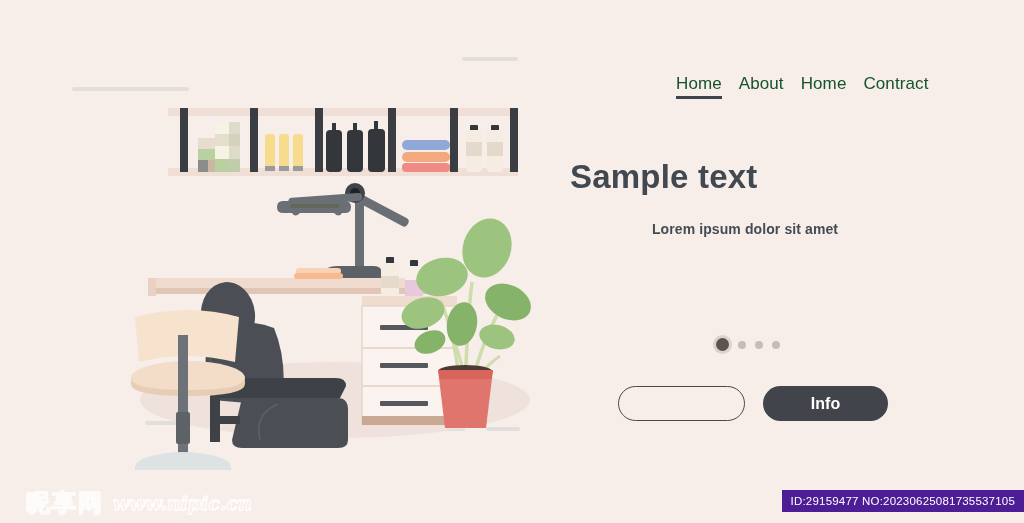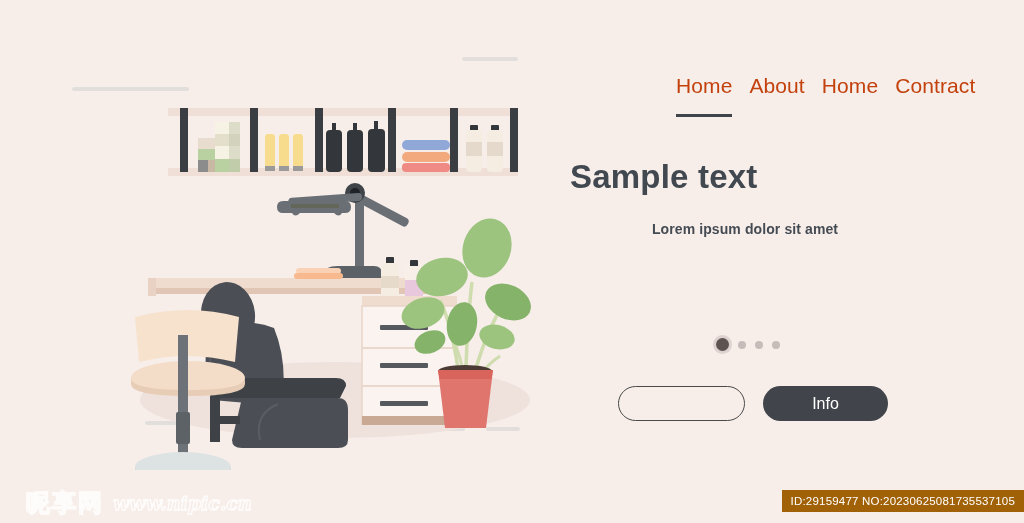--- a/index.html
+++ b/index.html
@@ -29,25 +29,25 @@
   
   .nav {
     position: absolute;
     left: 676px;
     top: 74px;
     display: flex;
     align-items: baseline;
     gap: 17px;
   }
   .nav-item {
-    font-size: 21px;
-    color: #c2410c;
+    font-size: 17px;
+    color: #14532d;
     letter-spacing: 0.1px;
     position: relative;
-    padding-bottom: 19px;
+    padding-bottom: 5px;
     cursor: pointer;
     white-space: nowrap;
   }
   .nav-item.active:after {
     content: "";
     position: absolute;
     left: 0;
     right: 0;
     bottom: 0;
     height: 3px;
@@ -105,21 +105,21 @@
     display: flex;
     gap: 18px;
   }
   .btn {
     height: 35px;
     border-radius: 18px;
     display: flex;
     align-items: center;
     justify-content: center;
     font-size: 16px;
-    font-weight: normal;
+    font-weight: bold;
     cursor: pointer;
     box-sizing: border-box;
   }
   .btn-outline {
     width: 127px;
     border: 1.4px solid #4a4a4a;
     background: #f7eeea;
     color: #3f434a;
   }
   .btn-solid {
@@ -160,21 +160,21 @@
     font-style: italic;
     font-weight: bold;
     color: rgba(255,255,255,0);
     -webkit-text-stroke: 1.3px #ffffff;
     font-family: "DejaVu Serif", serif;
   }
   .wm-right {
     position: absolute;
     right: 0px;
     top: 490px;
-    background: #a16207;
+    background: #4c1d95;
     color: #ffffff;
     font-size: 11.5px;
     padding: 5px 9px 5px 9px;
     letter-spacing: 0.2px;
     white-space: nowrap;
   }
 </style>
 </head>
 <body>
 

